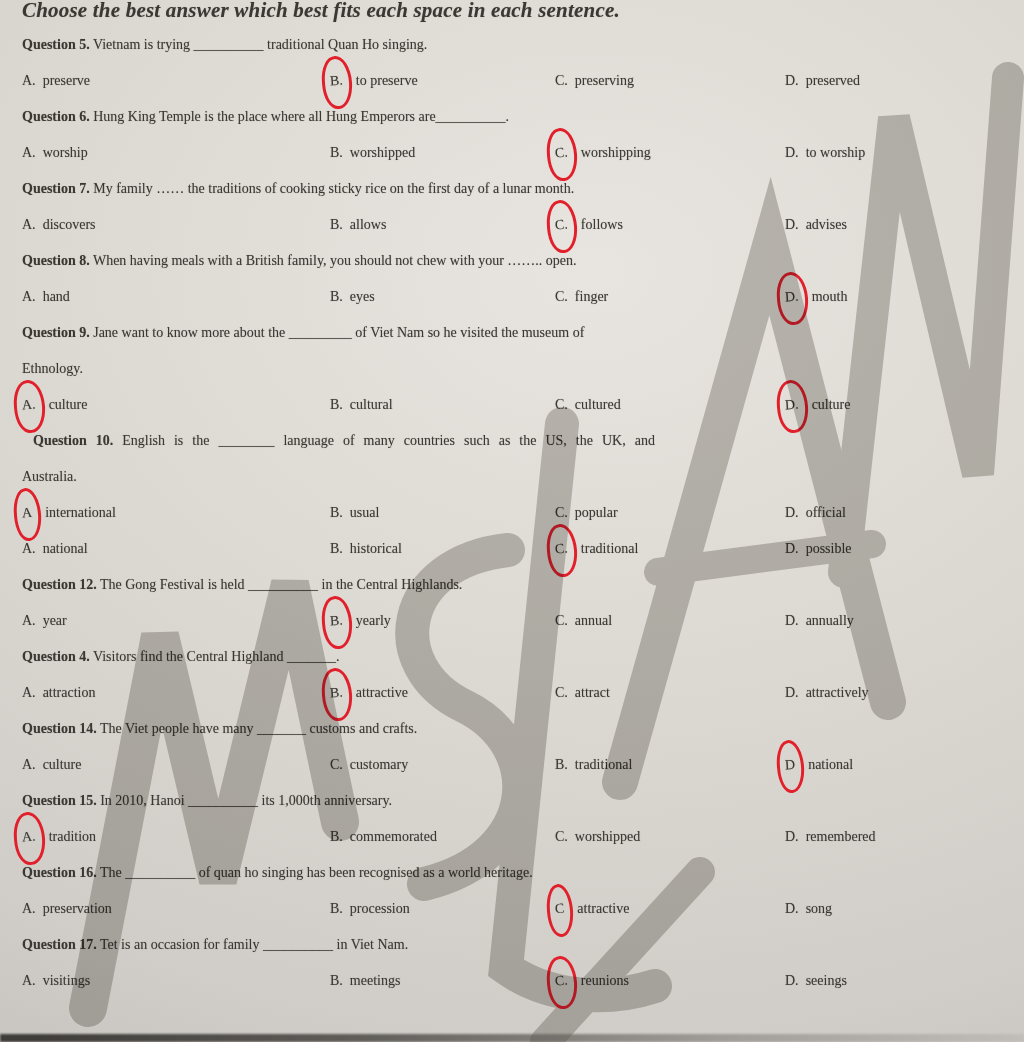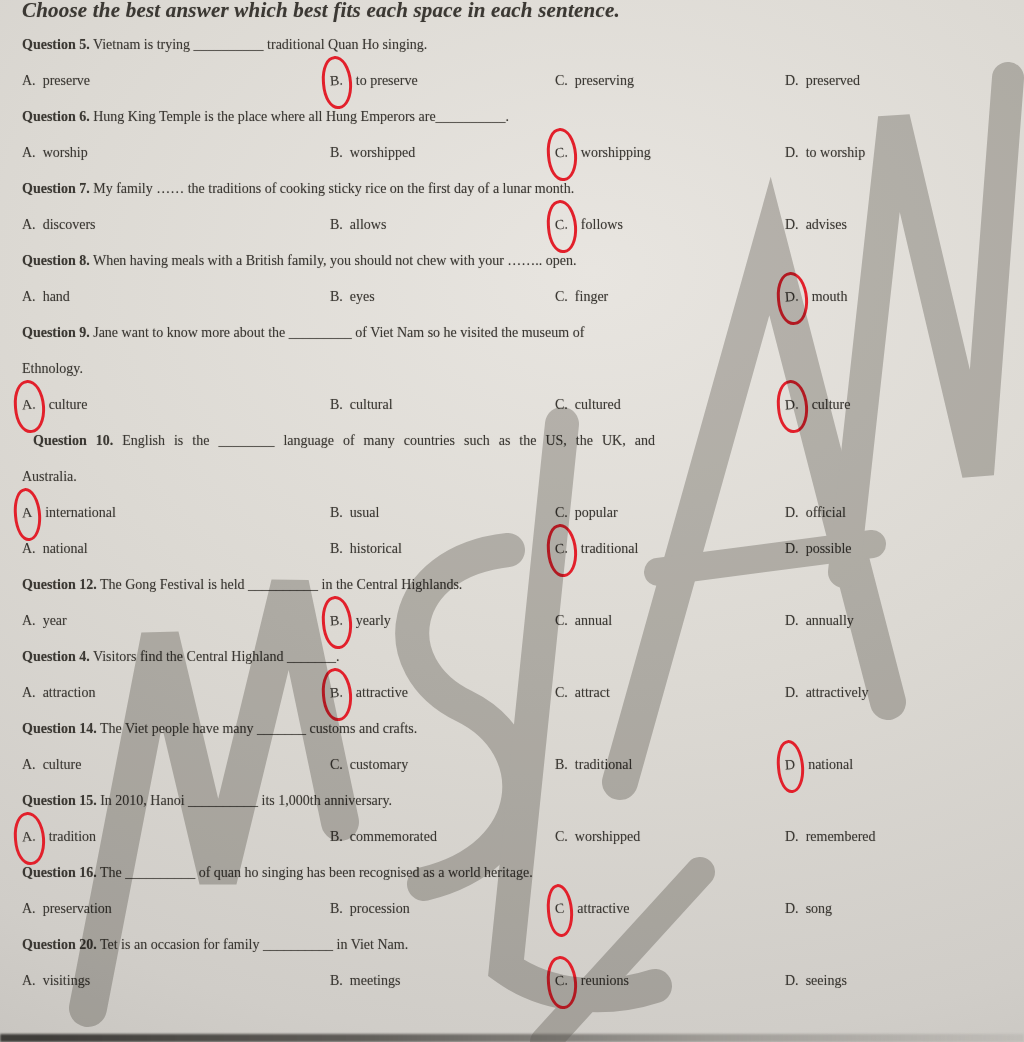--- a/index.html
+++ b/index.html
@@ -166,21 +166,21 @@
 
     <div class="line opts">
       <span class="opt"><span class="letter">A.</span><span class="otext">preservation</span></span>
       <span class="opt"><span class="letter">B.</span><span class="otext">procession</span></span>
       <span class="opt"><span class="letter circled">C</span><span class="otext">attractive</span></span>
       <span class="opt"><span class="letter">D.</span><span class="otext">song</span></span>
     </div>
   </div>
 
   <div class="q-block">
-    <div class="line line1"><b class="q-label">Question 20.</b><span class="q-text"> Tet is an occasion for family __________ in Viet Nam.</span></div>
+    <div class="line line1"><b class="q-label">Question 17.</b><span class="q-text"> Tet is an occasion for family __________ in Viet Nam.</span></div>
 
     <div class="line opts">
       <span class="opt"><span class="letter">A.</span><span class="otext">visitings</span></span>
       <span class="opt"><span class="letter">B.</span><span class="otext">meetings</span></span>
       <span class="opt"><span class="letter circled">C.</span><span class="otext">reunions</span></span>
       <span class="opt"><span class="letter">D.</span><span class="otext">seeings</span></span>
     </div>
   </div>
 </div>
 </div>

